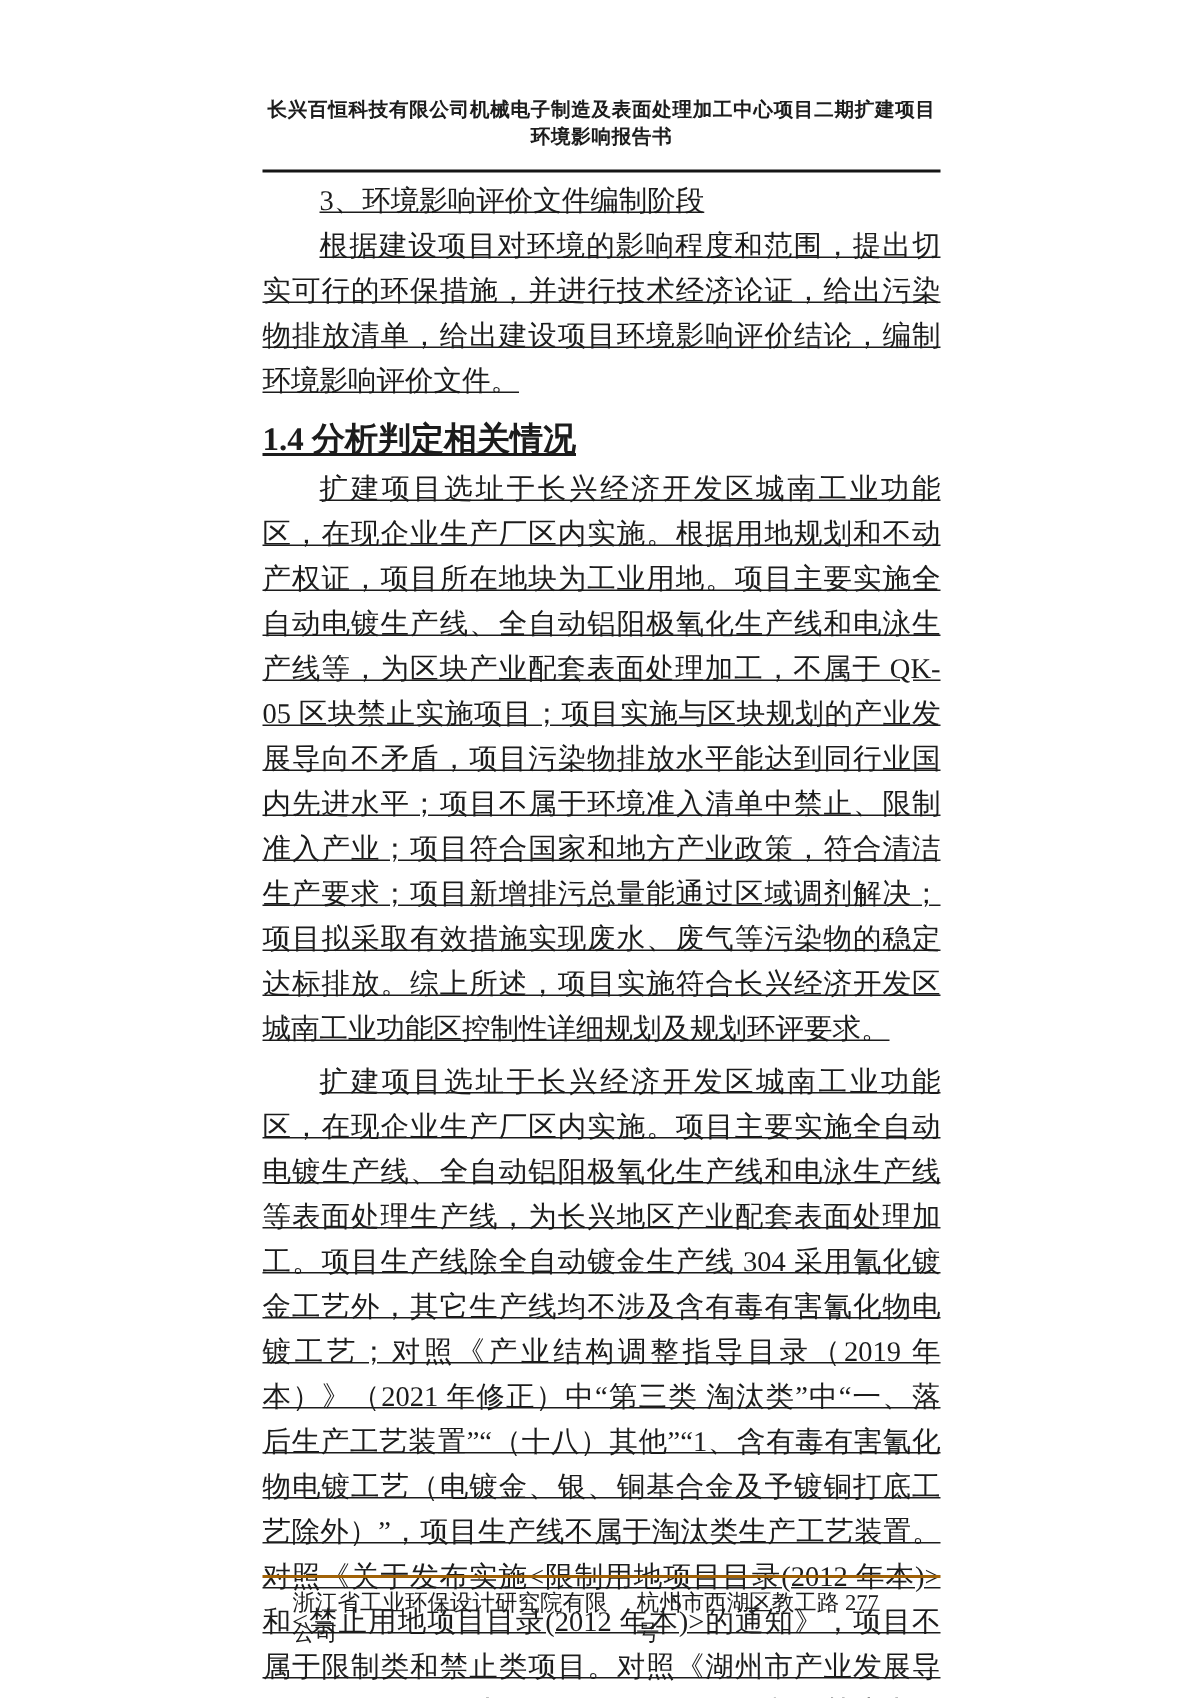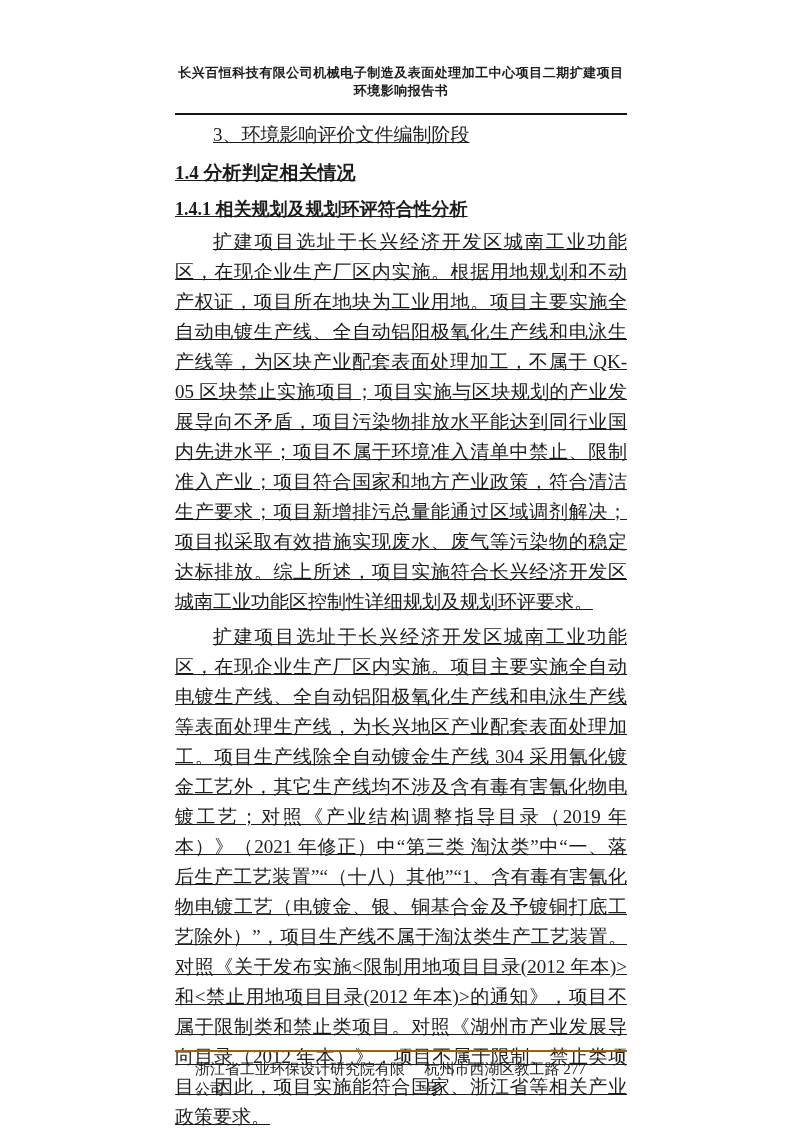--- a/index.html
+++ b/index.html
@@ -49,21 +49,21 @@
   .body-text {
     font-size: 19px;
     line-height: 30px;
     text-align: justify;
     text-indent: 2em;
     margin: 0;
   }
   .stage-heading { margin-top: 16px; text-align: left; }
   .stage-desc    { margin-top: 0; }
   .chapter-heading {
-    font-size: 19px;
+    font-size: 22px;
     font-weight: bold;
     line-height: 28px;
     margin: 9px 0 0 0;
   }
   .section-heading {
     font-size: 18px;
     font-weight: bold;
     line-height: 25px;
     margin: 10px 0 0 0;
   }
@@ -95,24 +95,24 @@
 
   <header class="page-header">
     <div class="header-title">长兴百恒科技有限公司机械电子制造及表面处理加工中心项目二期扩建项目环境影响报告书</div>
     <div class="header-rule"></div>
   </header>
 
   <main class="doc-main">
 
     <p class="body-text stage-heading">3、环境影响评价文件编制阶段</p>
 
+    <p class="body-text stage-desc">根据建设项目对环境的影响程度和范围，提出切实可行的环保措施，并进行技术经济论证，给出污染物排放清单，给出建设项目环境影响评价结论，编制环境影响评价文件。</p>
 
     <h1 class="chapter-heading">1.4 分析判定相关情况</h1>
 
-    <h2 class="section-heading">1.4.1 相关规划及规划环评符合性分析</h2>
 
     <p class="body-text section-paragraph">扩建项目选址于长兴经济开发区城南工业功能区，在现企业生产厂区内实施。根据用地规划和不动产权证，项目所在地块为工业用地。项目主要实施全自动电镀生产线、全自动铝阳极氧化生产线和电泳生产线等，为区块产业配套表面处理加工，不属于 QK-05 区块禁止实施项目；项目实施与区块规划的产业发展导向不矛盾，项目污染物排放水平能达到同行业国内先进水平；项目不属于环境准入清单中禁止、限制准入产业；项目符合国家和地方产业政策，符合清洁生产要求；项目新增排污总量能通过区域调剂解决；项目拟采取有效措施实现废水、废气等污染物的稳定达标排放。综上所述，项目实施符合长兴经济开发区城南工业功能区控制性详细规划及规划环评要求。</p>
 
 
     <p class="body-text section-paragraph">扩建项目选址于长兴经济开发区城南工业功能区，在现企业生产厂区内实施。项目主要实施全自动电镀生产线、全自动铝阳极氧化生产线和电泳生产线等表面处理生产线，为长兴地区产业配套表面处理加工。项目生产线除全自动镀金生产线 304 采用氰化镀金工艺外，其它生产线均不涉及含有毒有害氰化物电镀工艺；对照《产业结构调整指导目录（2019 年本）》（2021 年修正）中“第三类 淘汰类”中“一、落后生产工艺装置”“（十八）其他”“1、含有毒有害氰化物电镀工艺（电镀金、银、铜基合金及予镀铜打底工艺除外）”，项目生产线不属于淘汰类生产工艺装置。对照《关于发布实施&lt;限制用地项目目录(2012 年本)&gt;和&lt;禁止用地项目目录(2012 年本)&gt;的通知》，项目不属于限制类和禁止类项目。对照《湖州市产业发展导向目录（2012 年本）》，项目不属于限制、禁止类项目。因此，项目实施能符合国家、浙江省等相关产业政策要求。</p>
 
     <h2 class="section-heading">1.4.3 “三线一单”符合性分析</h2>
 
     <p class="body-text list-line">1、与生态保护红线的相符性判定</p>
 

